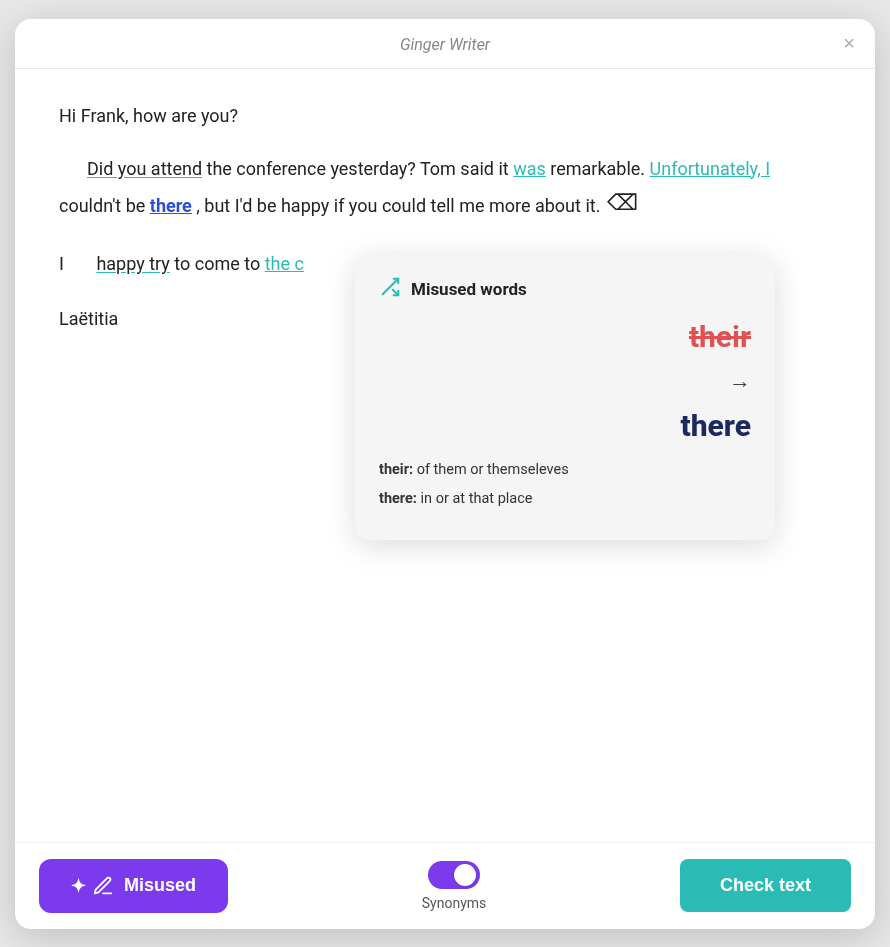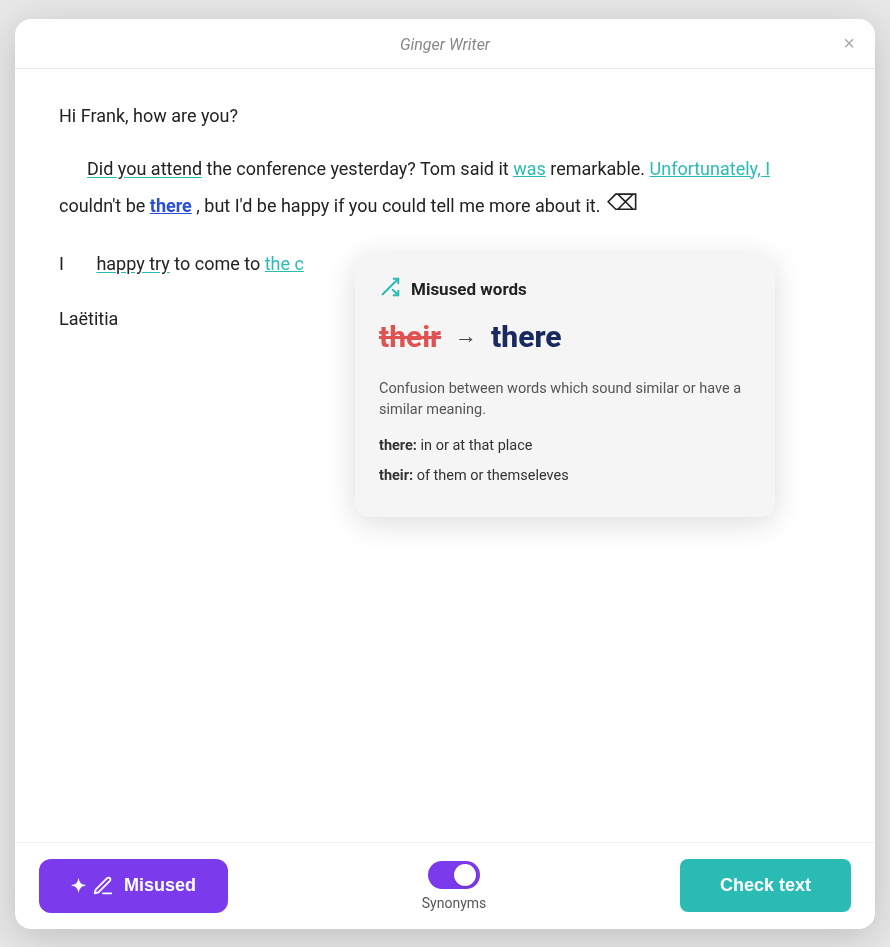--- a/index.html
+++ b/index.html
@@ -109,23 +109,24 @@
       color: #2abcb4;
       font-size: 20px;
     }
     .tooltip-title {
       font-size: 17px;
       font-weight: 700;
       color: #222;
     }
     .word-correction {
       display: flex;
-      align-items: center;
+      align-items: flex-end;
       gap: 14px;
-      margin-bottom: 24px;
+      margin-bottom: 16px;
+      flex-direction: column;
     }
     .wrong-word {
       font-size: 30px;
       font-weight: 700;
       color: #e05252;
       text-decoration: line-through;
       text-decoration-color: #e05252;
     }
     .arrow-right {
       font-size: 22px;
@@ -267,28 +268,27 @@
             <line x1="15" y1="15" x2="21" y2="21"></line>
           </svg>
         </span>
         <span class="tooltip-title">Misused words</span>
       </div>
       <div class="word-correction">
         <span class="wrong-word">their</span>
         <span class="arrow-right">→</span>
         <span class="correct-word">there</span>
       </div>
-      <p class="tooltip-description">Confusion between words which sound similar or have a similar meaning.</p>
+      <p class="tooltip-def">
+        <span class="def-word">their:</span>
+        <span> of them or themseleves</span>
+      </p>
       <p class="tooltip-def">
         <span class="def-word">there:</span>
         <span> in or at that place</span>
-      </p>
-      <p class="tooltip-def">
-        <span class="def-word">their:</span>
-        <span> of them or themseleves</span>
       </p>
     </div>
   </div>
 
   <div class="bottom-bar">
     <button class="rephrase-btn">
       <span style="font-size:18px;">✦</span>
       <svg width="22" height="22" viewBox="0 0 24 24" fill="none" stroke="white" stroke-width="2" stroke-linecap="round" stroke-linejoin="round" style="margin-left:-4px">
         <path d="M12 20h9"></path>
         <path d="M16.5 3.5a2.121 2.121 0 0 1 3 3L7 19l-4 1 1-4L16.5 3.5z"></path>

